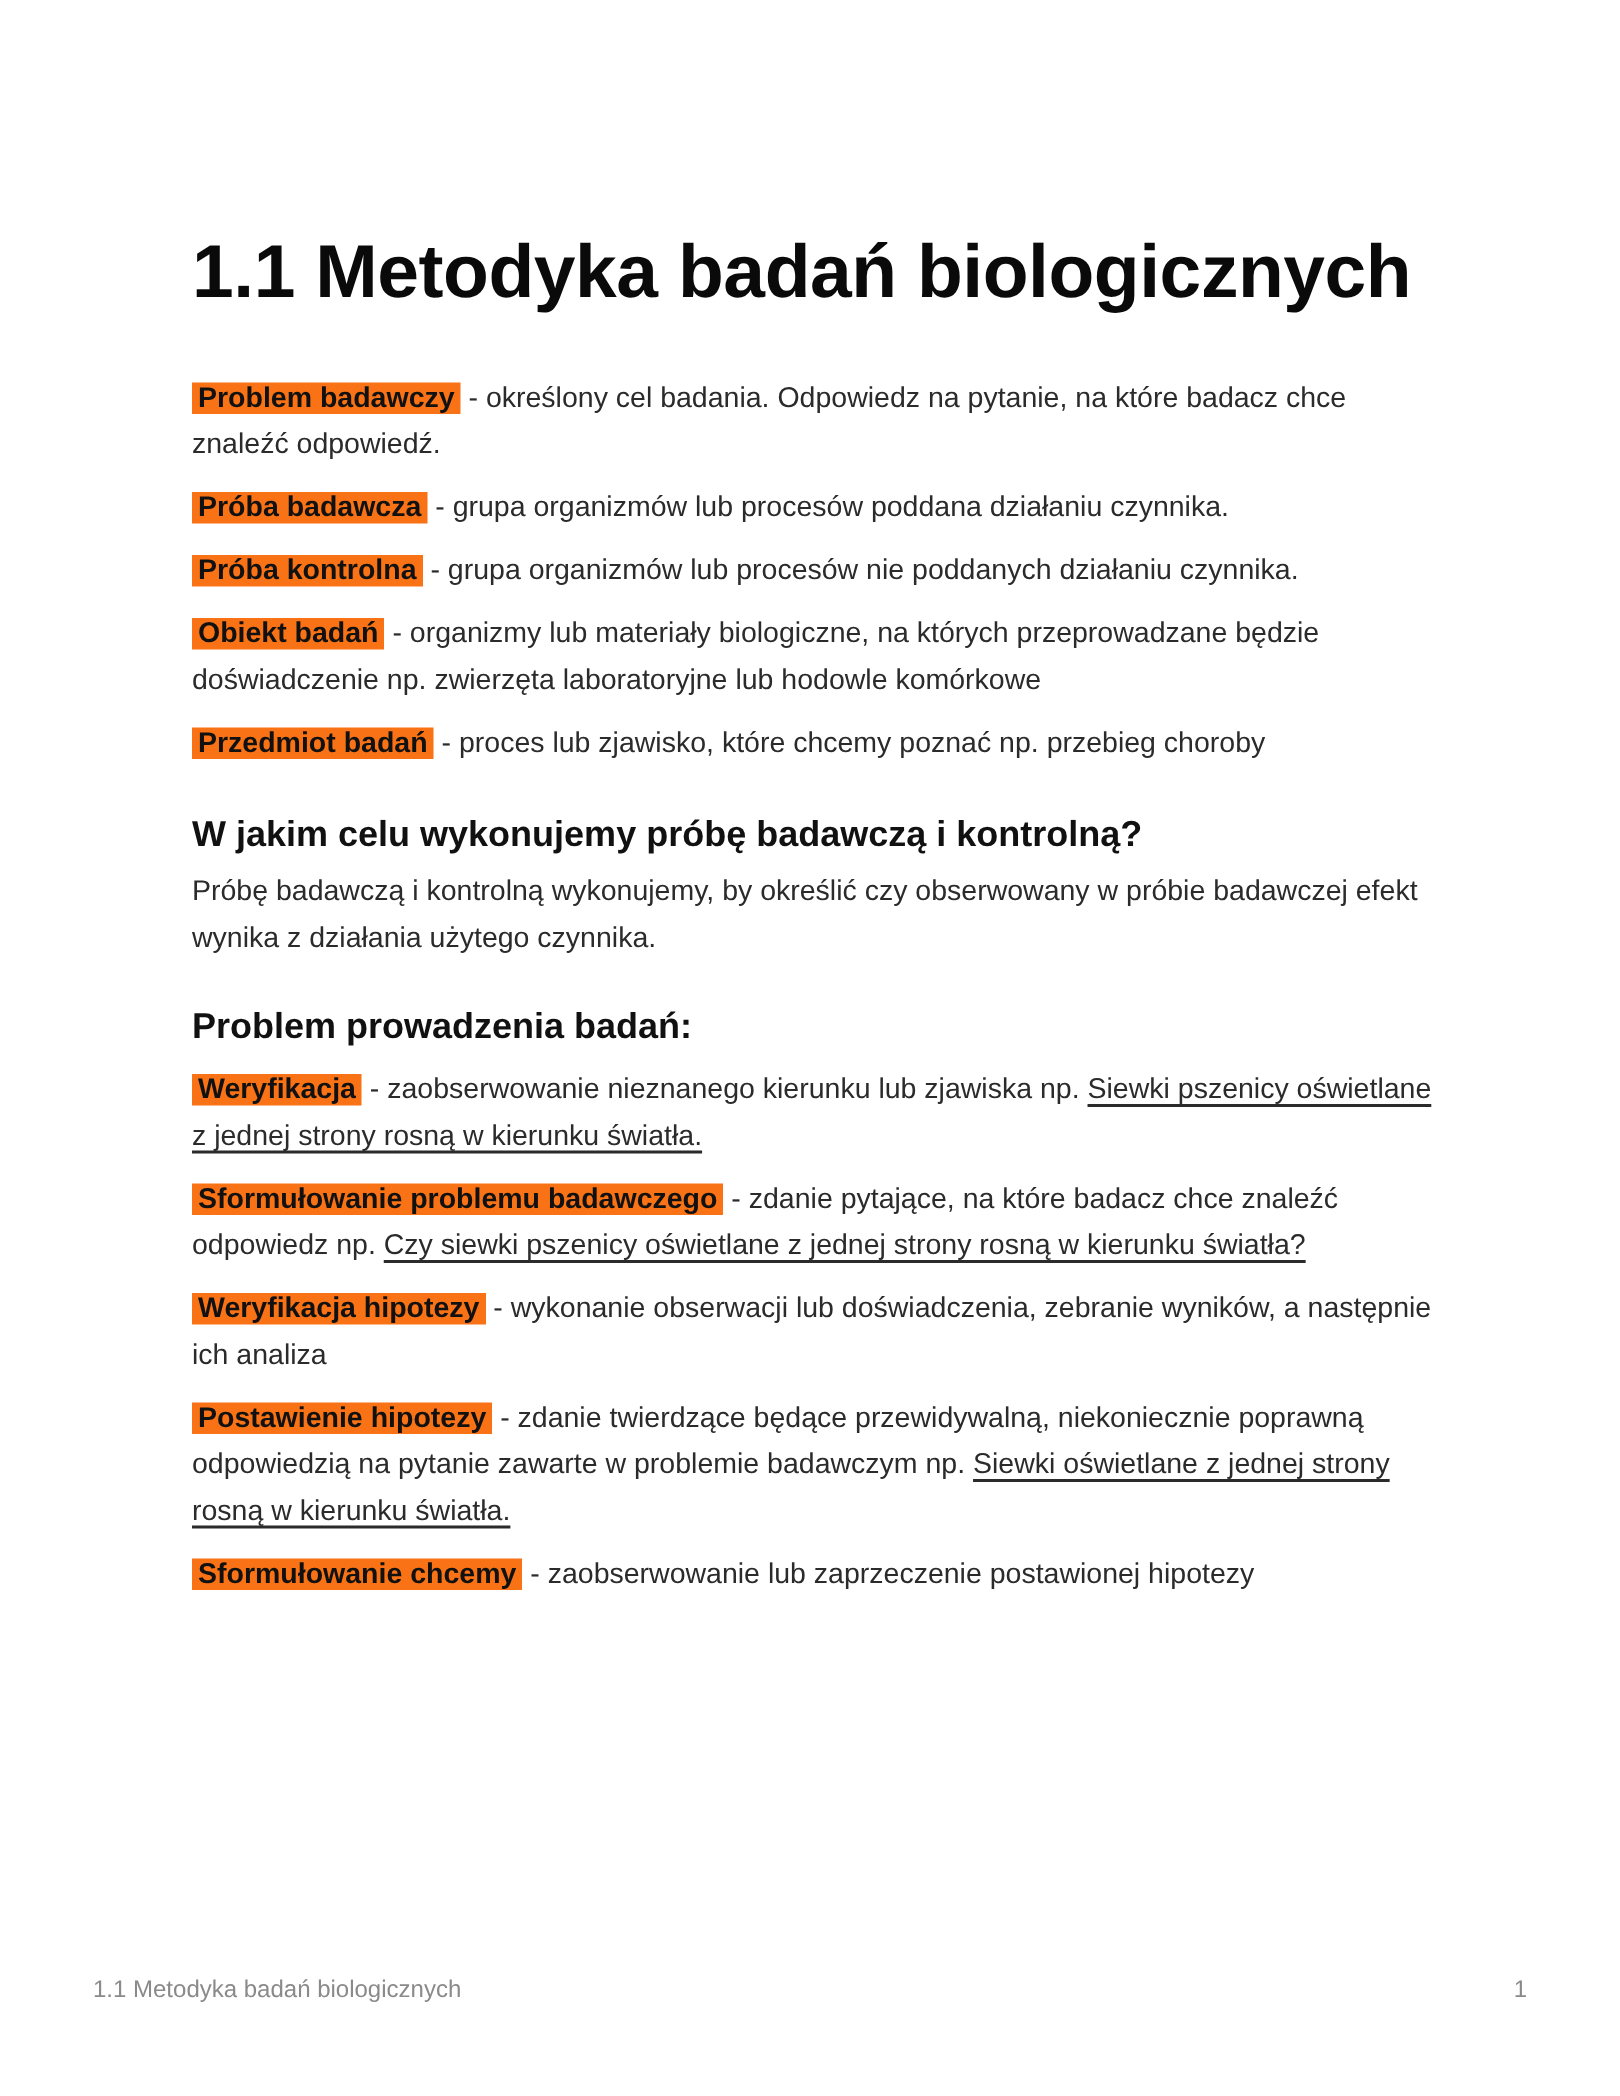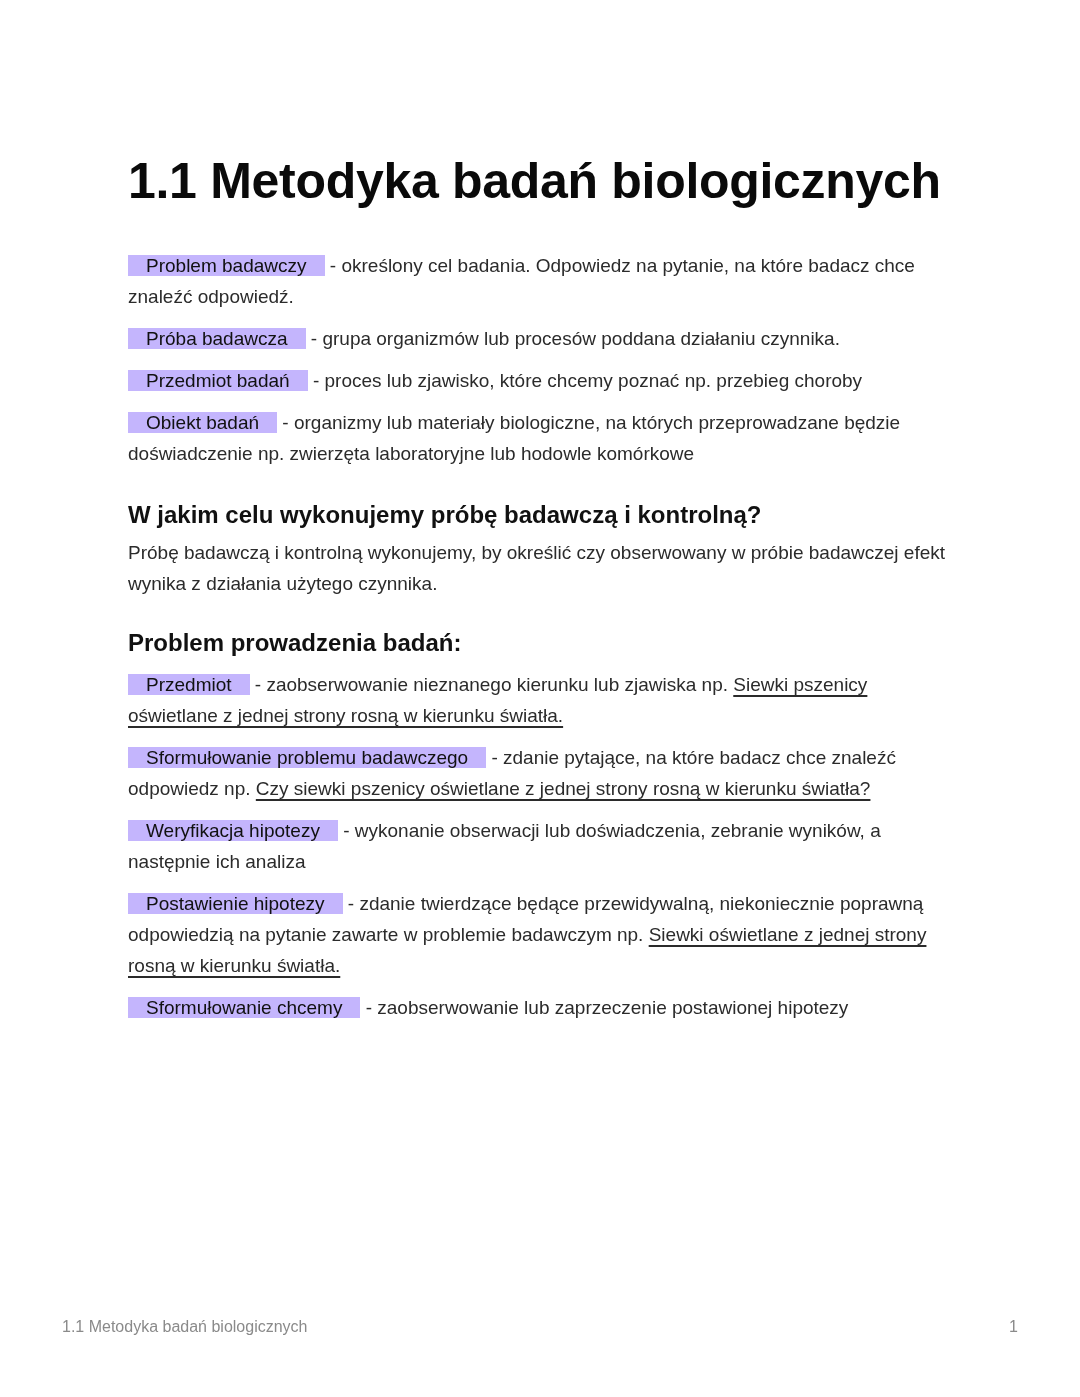--- a/index.html
+++ b/index.html
@@ -1,45 +1,46 @@
 <!DOCTYPE html>
 <html><head>
 <meta charset="utf-8">
 <style>
   html, body { margin: 0; padding: 0; background: #ffffff; }
   body { width: 1080px; height: 1397px; position: relative; overflow: hidden;
          font-family: "Liberation Sans", sans-serif; color: #1a1a1a; }
   .page { position: absolute; left: 128px; top: 150px; width: 830px; }
   h1 { font-size: 50px; line-height: 62px; font-weight: bold; margin: 0 0 38px 0; color: #0a0a0a; letter-spacing: -0.3px; }
   p { font-size: 19px; line-height: 31px; margin: 0 0 11px 0; color: #2b2b2b; }
-  .term { font-weight: normal; background: #c4b5fd; color: #111; padding: 0 18px; }
+  .term { font-weight: bold; background: #f97316; color: #111; padding: 0 4px; }
   .ex { text-decoration: underline; text-decoration-thickness: 1.5px; text-underline-offset: 4px; }
   h2 { font-size: 24px; line-height: 32px; font-weight: bold; margin: 0 0 6px 0; color: #111; }
   h2.first { margin-top: 30px; }
   h2.second { margin-top: 28px; margin-bottom: 10px; }
   .footer { position: absolute; top: 1318px; left: 62px; right: 62px; display: flex; justify-content: space-between;
             font-size: 16px; color: #8a8a8a; }
 </style>
 </head>
 <body>
 
 <div class="page">
   <h1>1.1 Metodyka badań biologicznych</h1>
 
   <p><span class="term">Problem badawczy</span><span> - określony cel badania. Odpowiedz na pytanie, na które badacz chce znaleźć odpowiedź.</span></p>
   <p><span class="term">Próba badawcza</span><span> - grupa organizmów lub procesów poddana działaniu czynnika.</span></p>
+  <p><span class="term">Próba kontrolna</span><span> - grupa organizmów lub procesów nie poddanych działaniu czynnika.</span></p>
+  <p><span class="term">Obiekt badań</span><span> - organizmy lub materiały biologiczne, na których przeprowadzane będzie doświadczenie np. zwierzęta laboratoryjne lub hodowle komórkowe</span></p>
   <p><span class="term">Przedmiot badań</span><span> - proces lub zjawisko, które chcemy poznać np. przebieg choroby</span></p>
-  <p><span class="term">Obiekt badań</span><span> - organizmy lub materiały biologiczne, na których przeprowadzane będzie doświadczenie np. zwierzęta laboratoryjne lub hodowle komórkowe</span></p>
 
   <h2 class="first">W jakim celu wykonujemy próbę badawczą i kontrolną?</h2>
   <p>Próbę badawczą i kontrolną wykonujemy, by określić czy obserwowany w próbie badawczej efekt wynika z działania użytego czynnika.</p>
 
   <h2 class="second">Problem prowadzenia badań:</h2>
 
-  <p><span class="term">Przedmiot</span><span> - zaobserwowanie nieznanego kierunku lub zjawiska np. </span><span class="ex">Siewki pszenicy oświetlane z jednej strony rosną w kierunku światła.</span></p>
+  <p><span class="term">Weryfikacja</span><span> - zaobserwowanie nieznanego kierunku lub zjawiska np. </span><span class="ex">Siewki pszenicy oświetlane z jednej strony rosną w kierunku światła.</span></p>
   <p><span class="term">Sformułowanie problemu badawczego</span><span> - zdanie pytające, na które badacz chce znaleźć odpowiedz np. </span><span class="ex">Czy siewki pszenicy oświetlane z jednej strony rosną w kierunku światła?</span></p>
   <p><span class="term">Weryfikacja hipotezy</span><span> - wykonanie obserwacji lub doświadczenia, zebranie wyników, a następnie ich analiza</span></p>
   <p><span class="term">Postawienie hipotezy</span><span> - zdanie twierdzące będące przewidywalną, niekoniecznie poprawną odpowiedzią na pytanie zawarte w problemie badawczym np. </span><span class="ex">Siewki oświetlane z jednej strony rosną w kierunku światła.</span></p>
   <p><span class="term">Sformułowanie chcemy</span><span> - zaobserwowanie lub zaprzeczenie postawionej hipotezy</span></p>
 </div>
 
 <div class="footer">
   <span>1.1 Metodyka badań biologicznych</span>
   <span>1</span>
 </div>

